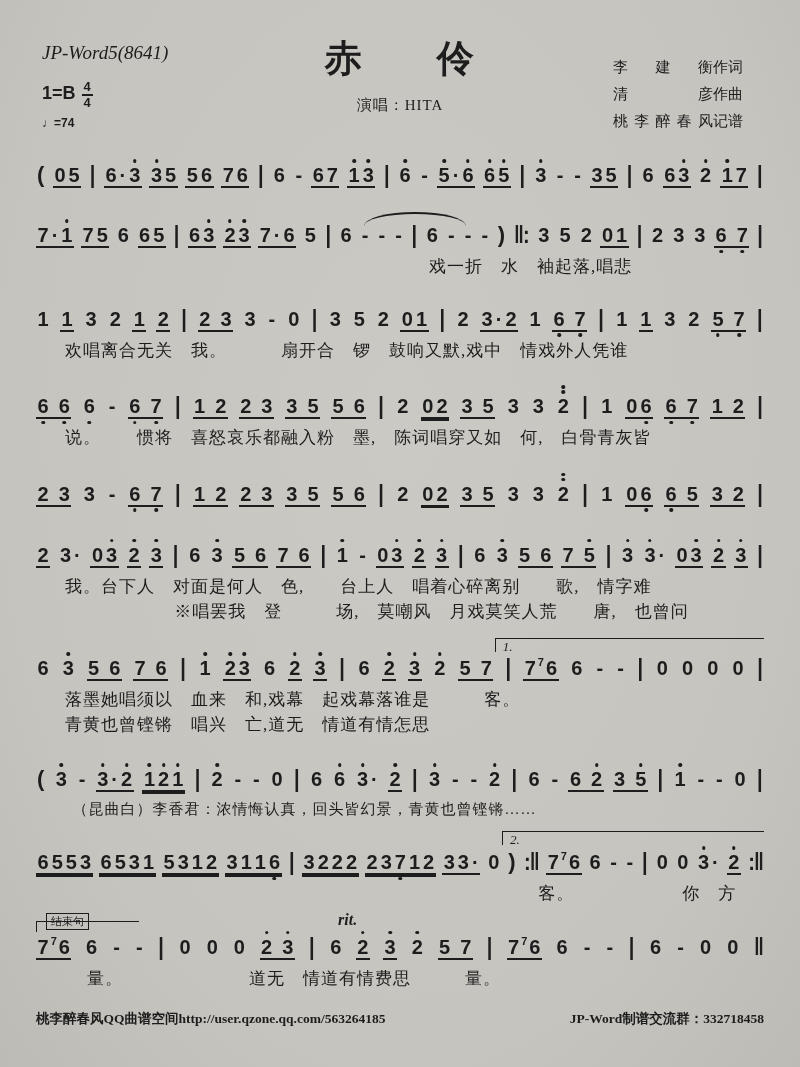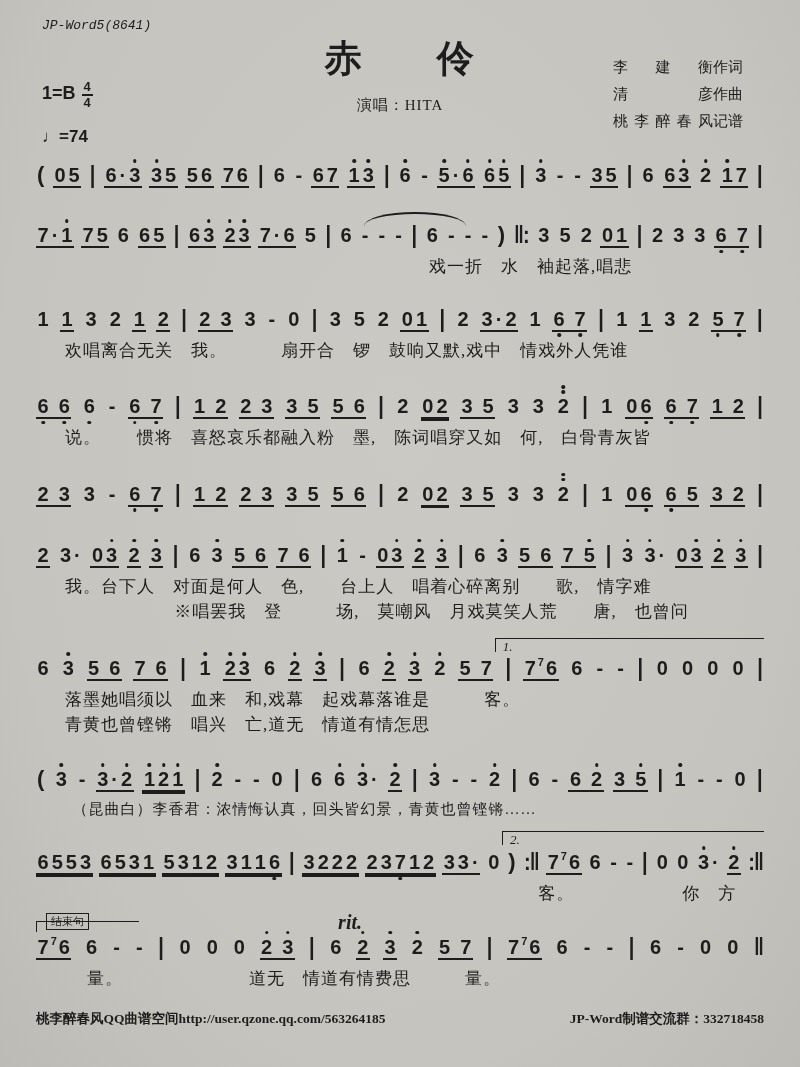--- a/index.html
+++ b/index.html
@@ -1,30 +1,30 @@
 <!DOCTYPE html>
 <html><head>
 <meta charset="utf-8">
 <style>
   html,body{margin:0;padding:0}
   body{width:800px;height:1067px;background:#c7c5c0;color:#1d1d1d;
        font-family:"Liberation Serif",serif;overflow:hidden}
   .page{position:relative;width:800px;height:1067px;box-sizing:border-box;
         padding:10px 36px 0;background:radial-gradient(ellipse at 50% 40%, #cbc9c4 0%, #c6c4bf 70%, #bdbbb6 100%)}
-  .watermark{position:absolute;top:18px;left:42px;font-style:italic;font-size:13px;
-             font-family:Liberation Mono, monospace}
+  .watermark{position:absolute;top:42px;left:42px;font-style:italic;font-size:19px;
+             font-family:Liberation Serif, serif}
   .title{text-align:center;font-size:37px;font-weight:bold;word-spacing:62px;letter-spacing:2px;
          margin-top:24px}
   .subtitle{text-align:center;font-size:15px;margin-top:12px;letter-spacing:1px}
   .keyblock{position:absolute;left:42px;top:80px;font-family:"Liberation Sans",sans-serif;
             font-weight:bold;font-size:18px;line-height:1.2}
   .frac{display:inline-flex;flex-direction:column;font-size:13px;line-height:1.05;
         vertical-align:middle;margin-left:6px;text-align:center}
   .frac .ft{border-bottom:2px solid #1d1d1d;padding:0 2px}
-  .tempo{margin-top:18px;font-size:17px}
+  .tempo{margin-top:7px;font-size:12px}
   .credits{position:absolute;right:42px;top:54px;font-size:15px;line-height:1.8}
   .credit{display:flex;width:160px;justify-content:center}
   .cname{display:inline-block;min-width:100px;text-align:justify;text-align-last:justify}
 
   .score{margin-top:34px}
   .sys{position:relative}
   .mline{display:flex;justify-content:space-between;align-items:baseline;position:relative;
          font-family:"Liberation Sans",sans-serif;font-weight:bold;font-size:20px;
          line-height:1;padding:15px 0 7px}
   .tok{position:relative;display:inline-flex;align-items:baseline}
@@ -45,21 +45,21 @@
   .arc{position:absolute;height:12px;border-top:2px solid #1d1d1d;
        border-radius:50% 50% 0 0/100% 100% 0 0;top:3px}
   .volta{position:absolute;top:0;height:13px;border-top:1.7px solid #1d1d1d;
          border-left:1.7px solid #1d1d1d}
   .volta .vl{position:relative;top:-5px;left:7px;font-style:italic;font-weight:normal;
              font-size:13px;font-family:"Liberation Serif",serif}
   .endbr{position:absolute;top:4px;left:0;width:14%;height:10px;
          border-top:1.7px solid #1d1d1d;border-left:1.7px solid #1d1d1d}
   .endlabel{position:absolute;top:-4px;left:10px;border:1.4px solid #1d1d1d;font-size:11px;
             font-weight:normal;font-family:"Liberation Serif",serif;padding:0 4px;line-height:1.35}
-  .rit{position:absolute;top:-5px;left:41.5%;font-style:italic;font-size:20px;
+  .rit{position:absolute;top:-5px;left:41.5%;font-style:italic;font-size:16px;
        font-family:"Liberation Serif",serif;font-weight:bold}
 
   .footer{display:flex;justify-content:space-between;font-size:13.5px;margin-top:18px;
           font-weight:bold}
   .m1{margin-bottom:14px}.m2{margin-bottom:14px}.m3{margin-bottom:18px}
   .m4{margin-bottom:18px}.m5{margin-bottom:16px}.m6{margin-bottom:14px}
   .m7{margin-bottom:16px}.m8{margin-bottom:10px}.m9{margin-bottom:10px}
   .p20{padding-top:20px}
 </style>
 </head>

